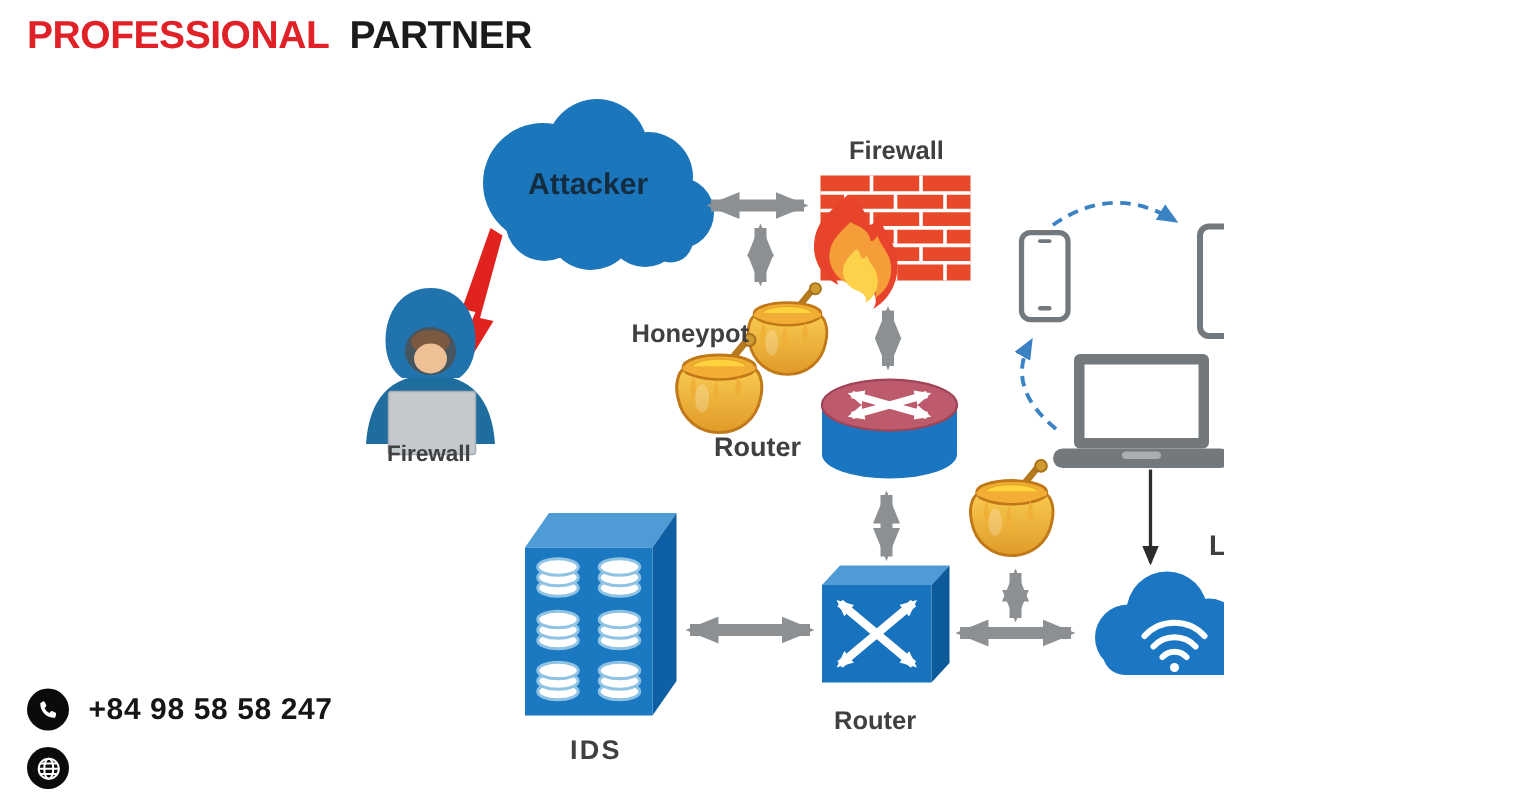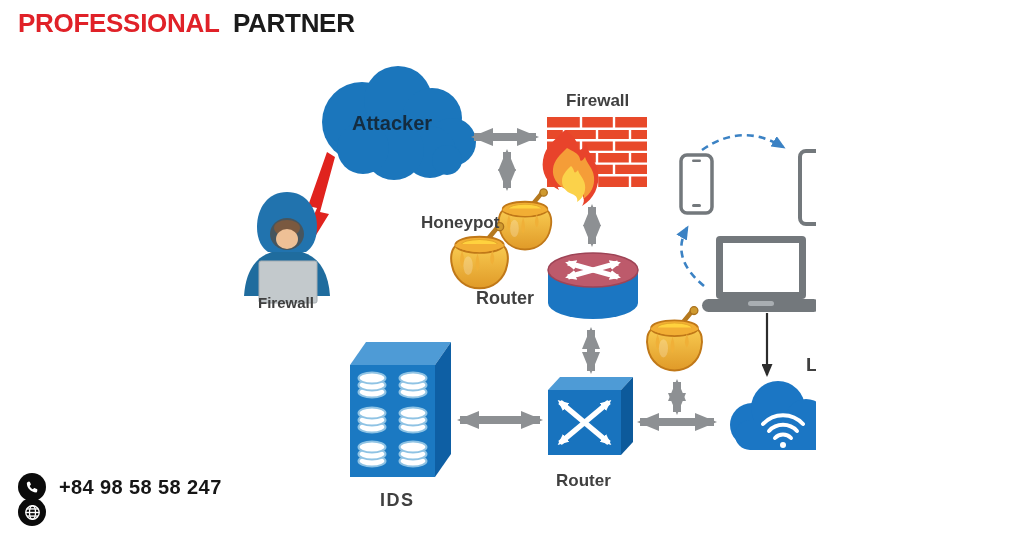--- a/index.html
+++ b/index.html
@@ -13,21 +13,21 @@
   .lbl{position:absolute;font-weight:bold;color:#404040;white-space:nowrap;}
   .lbl-internet{left:352px;top:112px;font-size:20px;color:#142c40;}
   .lbl-firewall{left:566px;top:91px;font-size:17px;}
   .lbl-honeypot{left:421px;top:177px;font-size:17px;margin-top:36px;}
   .lbl-router{left:476px;top:288px;font-size:18px;}
   .lbl-attacker{left:258px;top:294px;font-size:15px;}
   .lbl-switch{left:556px;top:471px;font-size:17px;}
   .lbl-ids{left:380px;top:490px;font-size:18px;letter-spacing:1.5px;}
   .lbl-lan{left:806px;top:354px;font-size:19px;}
   .contact-row{position:absolute;left:18px;display:flex;align-items:center;gap:13px;}
-  .contact-row.r1{top:473px;align-items:center;}
+  .contact-row.r1{top:459px;align-items:center;}
   .contact-row.r2{top:498px;}
   .cicon{width:28px;height:28px;border-radius:50%;background:#0b0b0b;
          display:flex;align-items:center;justify-content:center;flex:0 0 auto;}
   .ctext{font-size:20px;font-weight:bold;color:#161616;letter-spacing:0.4px;}
 </style>
 </head>
 <body>
 
 <div class="canvas">
 

